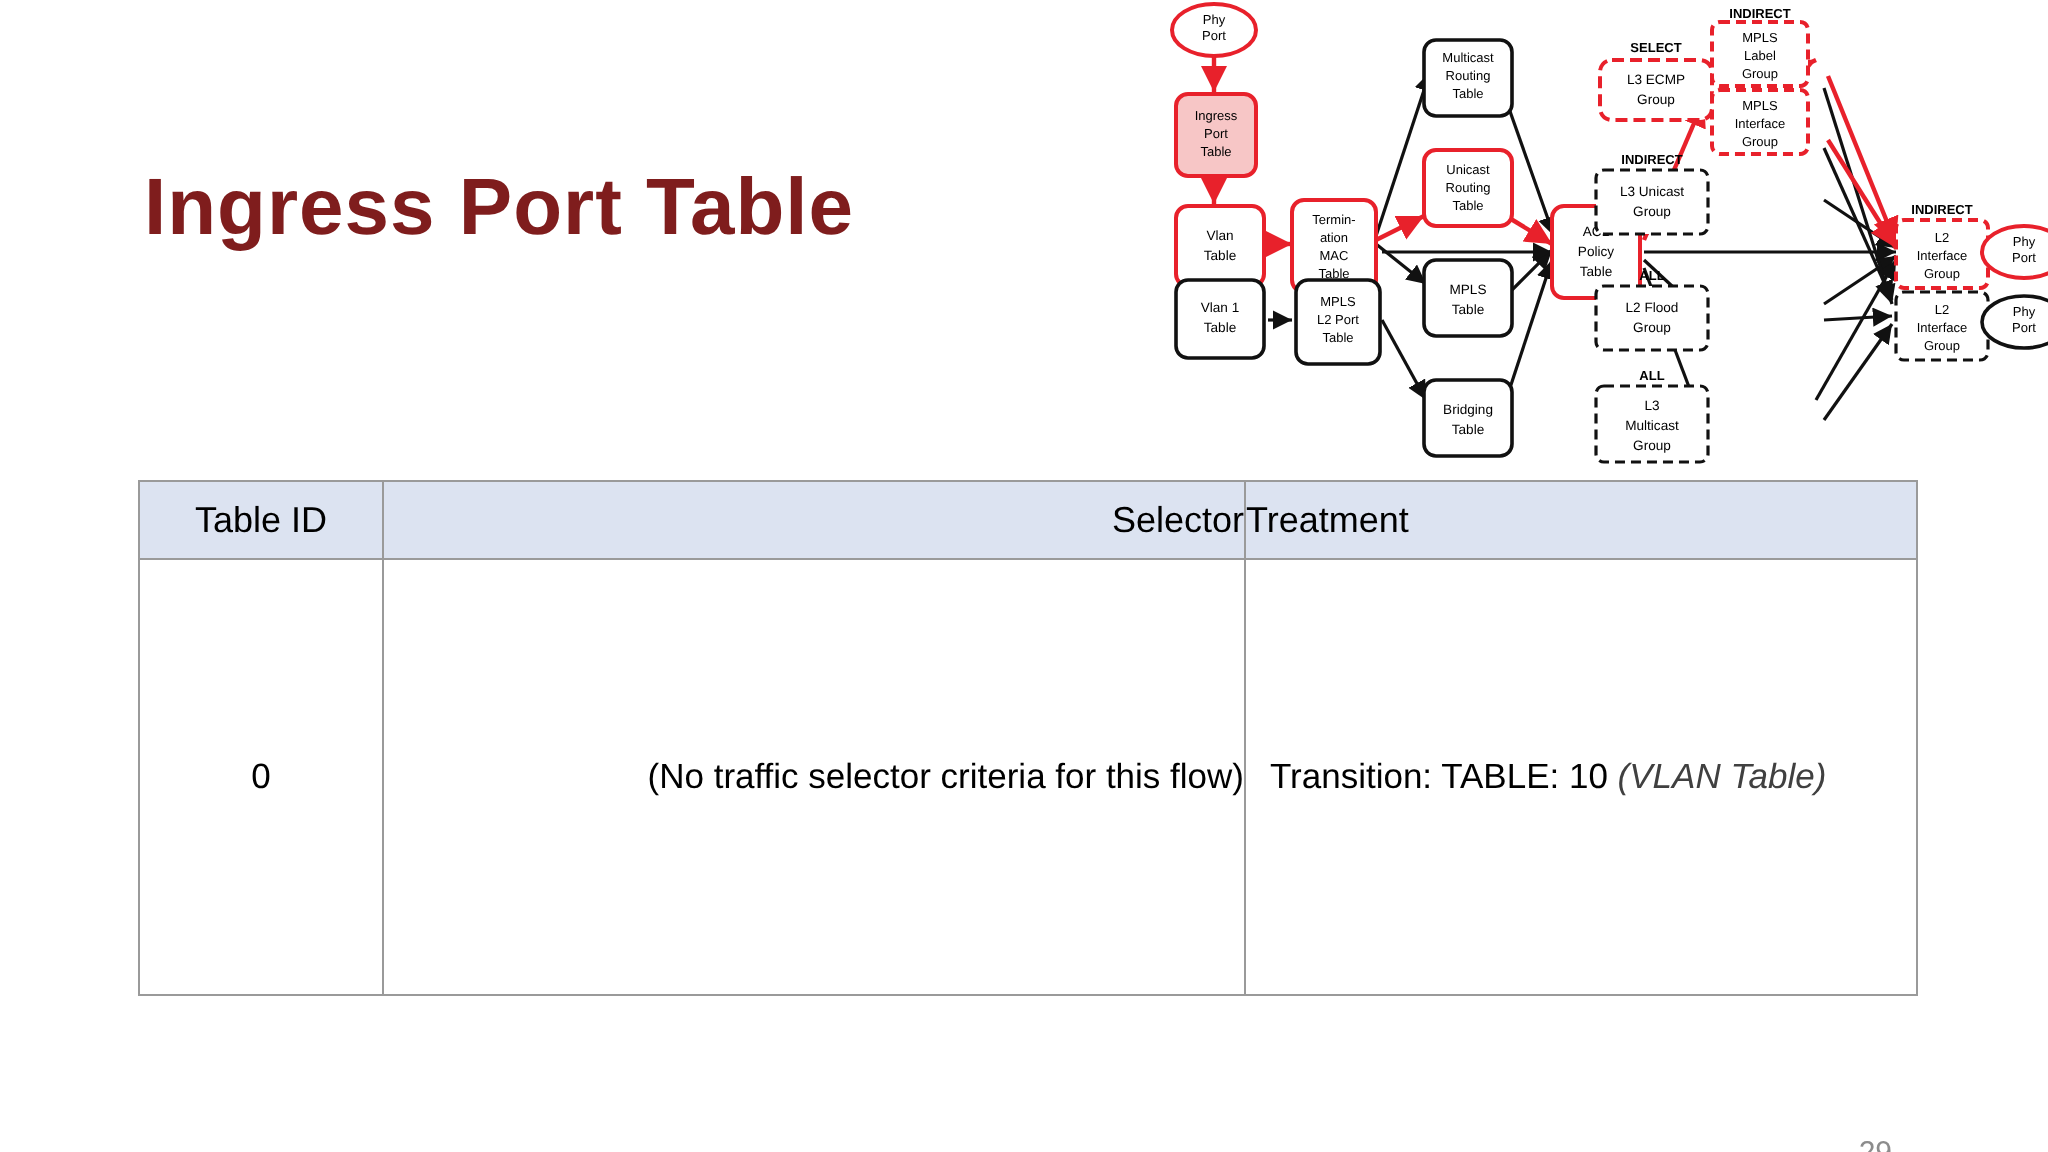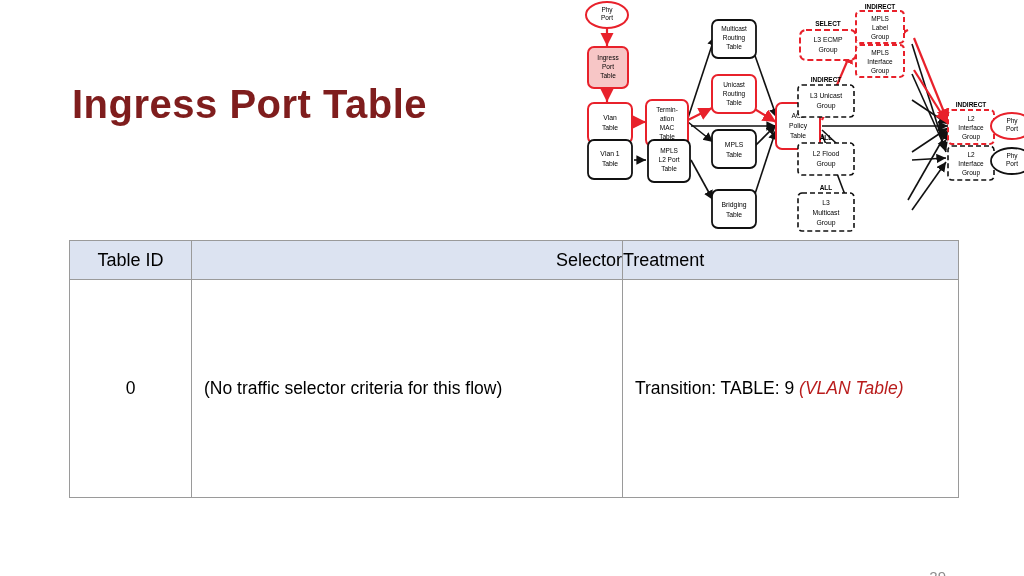--- a/index.html
+++ b/index.html
@@ -60,23 +60,23 @@
     font-size: 18px;
     text-align: center;
     color: #000;
     margin-top: 47px;
   }
   #content-table tbody td {
     height: 217px;
     font-size: 17.5px;
   }
   .col-id   { width: 121px; text-align: center; }
-  .col-sel  { width: 430px; text-align: left; padding-left: 12px !important; }
+  .col-sel  { width: 430px; text-align: right; padding-left: 12px !important; }
   .col-trt  { width: 335px; text-align: left; padding-left: 12px !important; }
-  .gray-italic { color: #b91c1c; font-style: italic; }
+  .gray-italic { color: #404040; font-style: italic; }
 
   
   #pipeline-diagram {
     position: absolute;
     left: 560px;
     top: 0px;
     width: 464px;
     height: 236px;
   }
   #pipeline-diagram svg { display: block; }
@@ -306,18 +306,18 @@
     <tr>
       <th class="col-id">Table ID</th>
       <th class="col-sel" style="text-align:right;padding-left:0 !important;">Selector</th>
       <th class="col-trt" style="text-align:left;padding-left:0 !important;">Treatment</th>
     </tr>
   </thead>
   <tbody>
     <tr>
       <td class="col-id">0</td>
       <td class="col-sel">(No traffic selector criteria for this flow)</td>
-      <td class="col-trt"><span>Transition: TABLE: 9 </span><span class="gray-italic">(VLAN Table)</span></td>
+      <td class="col-trt"><span>Transition: TABLE: 10 </span><span class="gray-italic">(VLAN Table)</span></td>
     </tr>
   </tbody>
 </table>
 
 <div id="page-number">29</div>
 
 </body></html>

